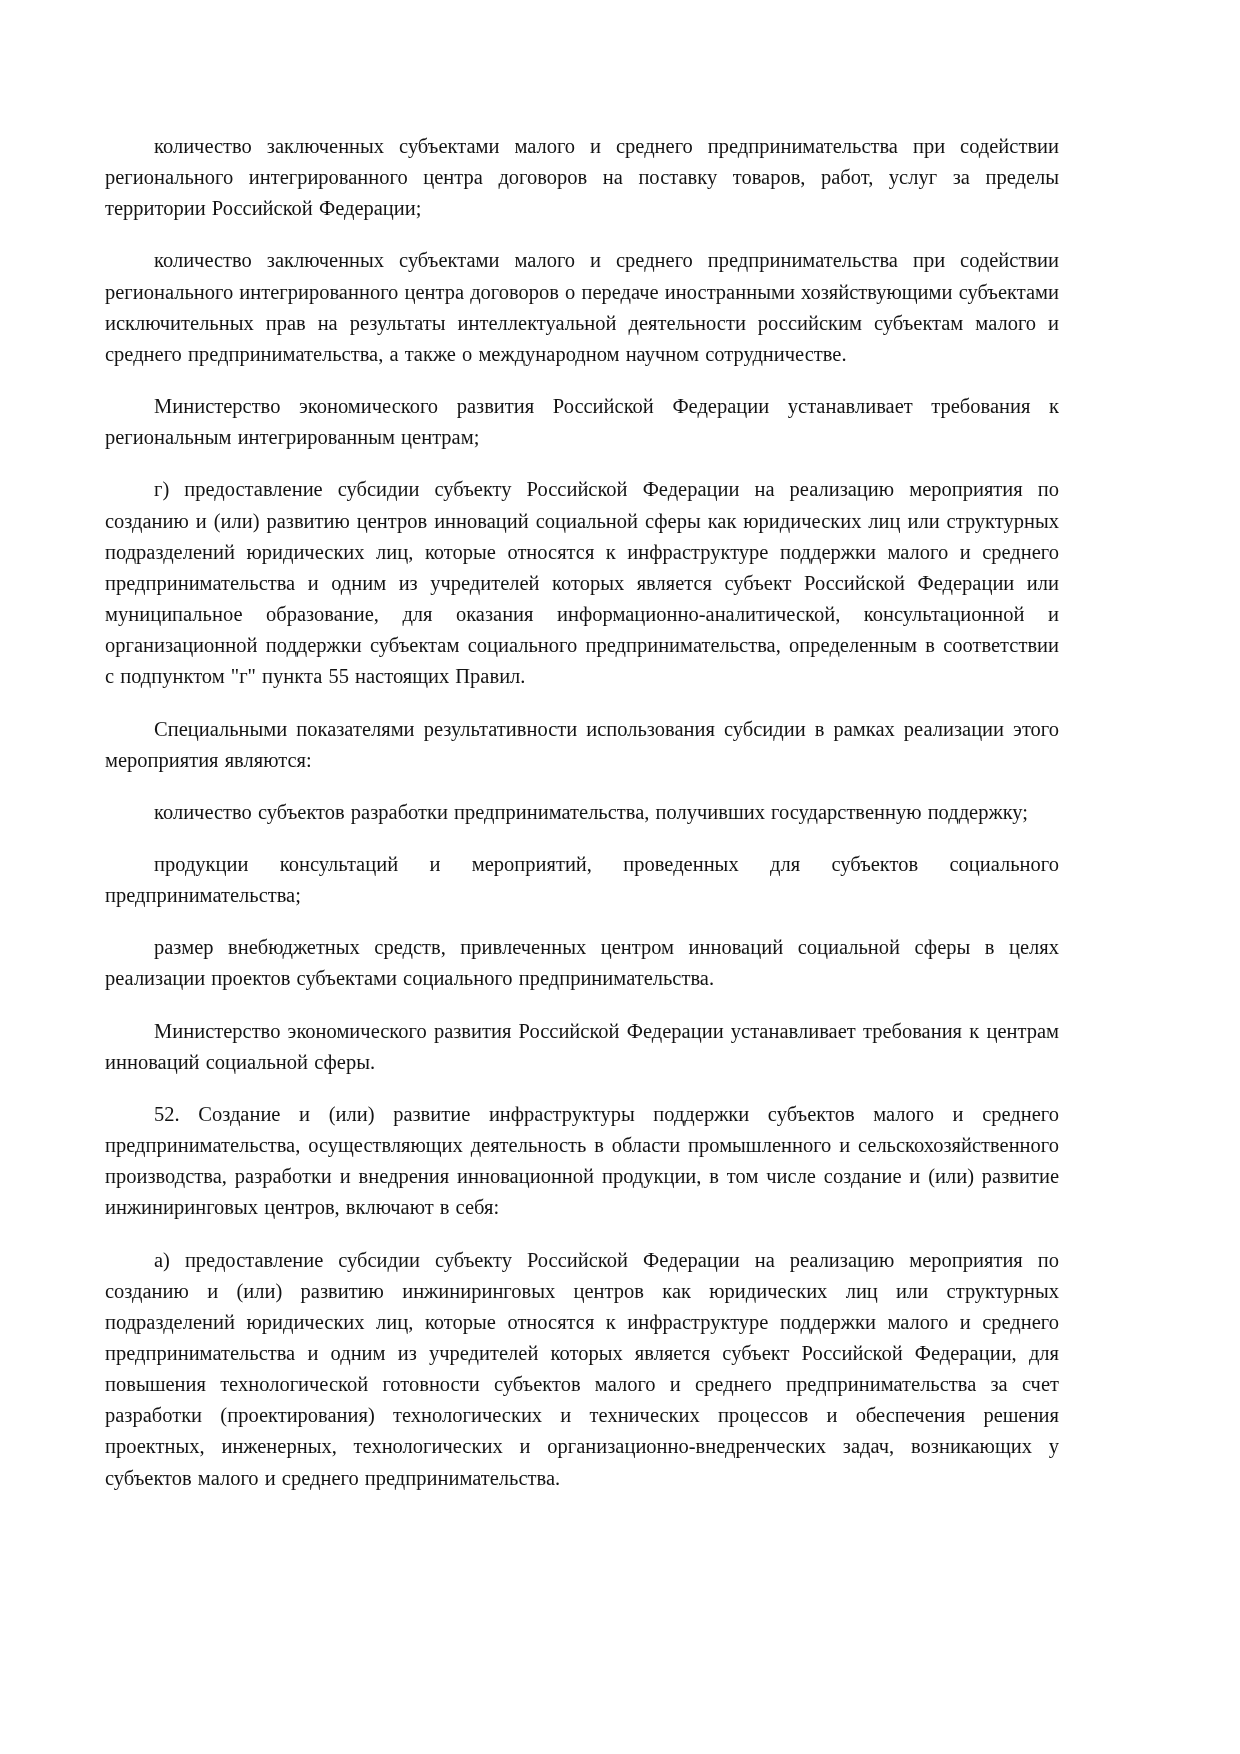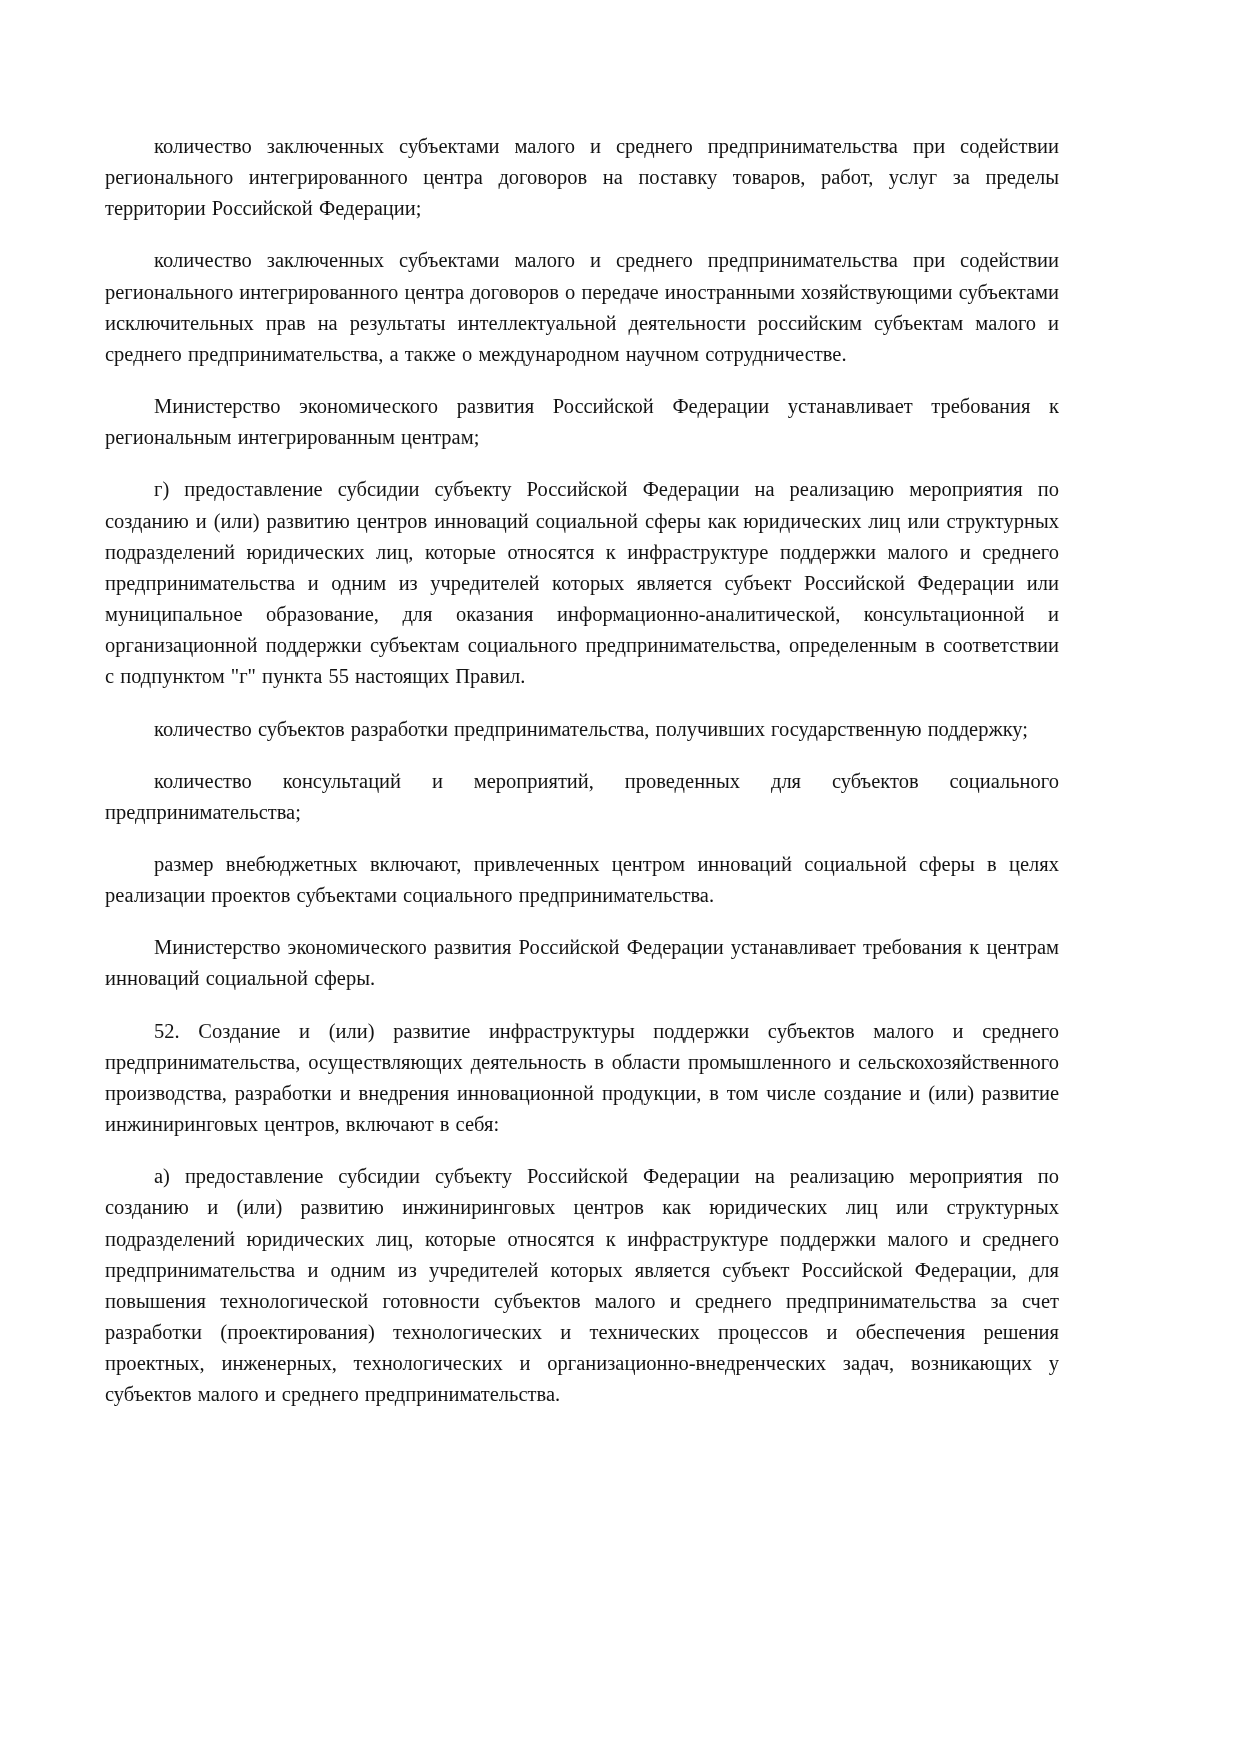--- a/index.html
+++ b/index.html
@@ -29,19 +29,20 @@
   }
 </style>
 </head>
 <body>
 
 <div class="page">
   <p class="doc-paragraph">количество заключенных субъектами малого и среднего предпринимательства при содействии регионального интегрированного центра договоров на поставку товаров, работ, услуг за пределы территории Российской Федерации;</p>
   <p class="doc-paragraph">количество заключенных субъектами малого и среднего предпринимательства при содействии регионального интегрированного центра договоров о передаче иностранными хозяйствующими субъектами исключительных прав на результаты интеллектуальной деятельности российским субъектам малого и среднего предпринимательства, а также о международном научном сотрудничестве.</p>
   <p class="doc-paragraph">Министерство экономического развития Российской Федерации устанавливает требования к региональным интегрированным центрам;</p>
   <p class="doc-paragraph">г) предоставление субсидии субъекту Российской Федерации на реализацию мероприятия по созданию и (или) развитию центров инноваций социальной сферы как юридических лиц или структурных подразделений юридических лиц, которые относятся к инфраструктуре поддержки малого и среднего предпринимательства и одним из учредителей которых является субъект Российской Федерации или муниципальное образование, для оказания информационно-аналитической, консультационной и организационной поддержки субъектам социального предпринимательства, определенным в соответствии с подпунктом "г" пункта 55 настоящих Правил.</p>
+  <p class="doc-paragraph">Специальными показателями результативности использования субсидии в рамках реализации этого мероприятия являются:</p>
   <p class="doc-paragraph">количество субъектов разработки предпринимательства, получивших государственную поддержку;</p>
-  <p class="doc-paragraph">количество консультаций и мероприятий, проведенных для субъектов социального предпринимательства;</p>
-  <p class="doc-paragraph">размер внебюджетных включают, привлеченных центром инноваций социальной сферы в целях реализации проектов субъектами социального предпринимательства.</p>
+  <p class="doc-paragraph">продукции консультаций и мероприятий, проведенных для субъектов социального предпринимательства;</p>
+  <p class="doc-paragraph">размер внебюджетных средств, привлеченных центром инноваций социальной сферы в целях реализации проектов субъектами социального предпринимательства.</p>
   <p class="doc-paragraph">Министерство экономического развития Российской Федерации устанавливает требования к центрам инноваций социальной сферы.</p>
   <p class="doc-paragraph">52. Создание и (или) развитие инфраструктуры поддержки субъектов малого и среднего предпринимательства, осуществляющих деятельность в области промышленного и сельскохозяйственного производства, разработки и внедрения инновационной продукции, в том числе создание и (или) развитие инжиниринговых центров, включают в себя:</p>
   <p class="doc-paragraph">а) предоставление субсидии субъекту Российской Федерации на реализацию мероприятия по созданию и (или) развитию инжиниринговых центров как юридических лиц или структурных подразделений юридических лиц, которые относятся к инфраструктуре поддержки малого и среднего предпринимательства и одним из учредителей которых является субъект Российской Федерации, для повышения технологической готовности субъектов малого и среднего предпринимательства за счет разработки (проектирования) технологических и технических процессов и обеспечения решения проектных, инженерных, технологических и организационно-внедренческих задач, возникающих у субъектов малого и среднего предпринимательства.</p>
 </div>
 
 </body></html>

